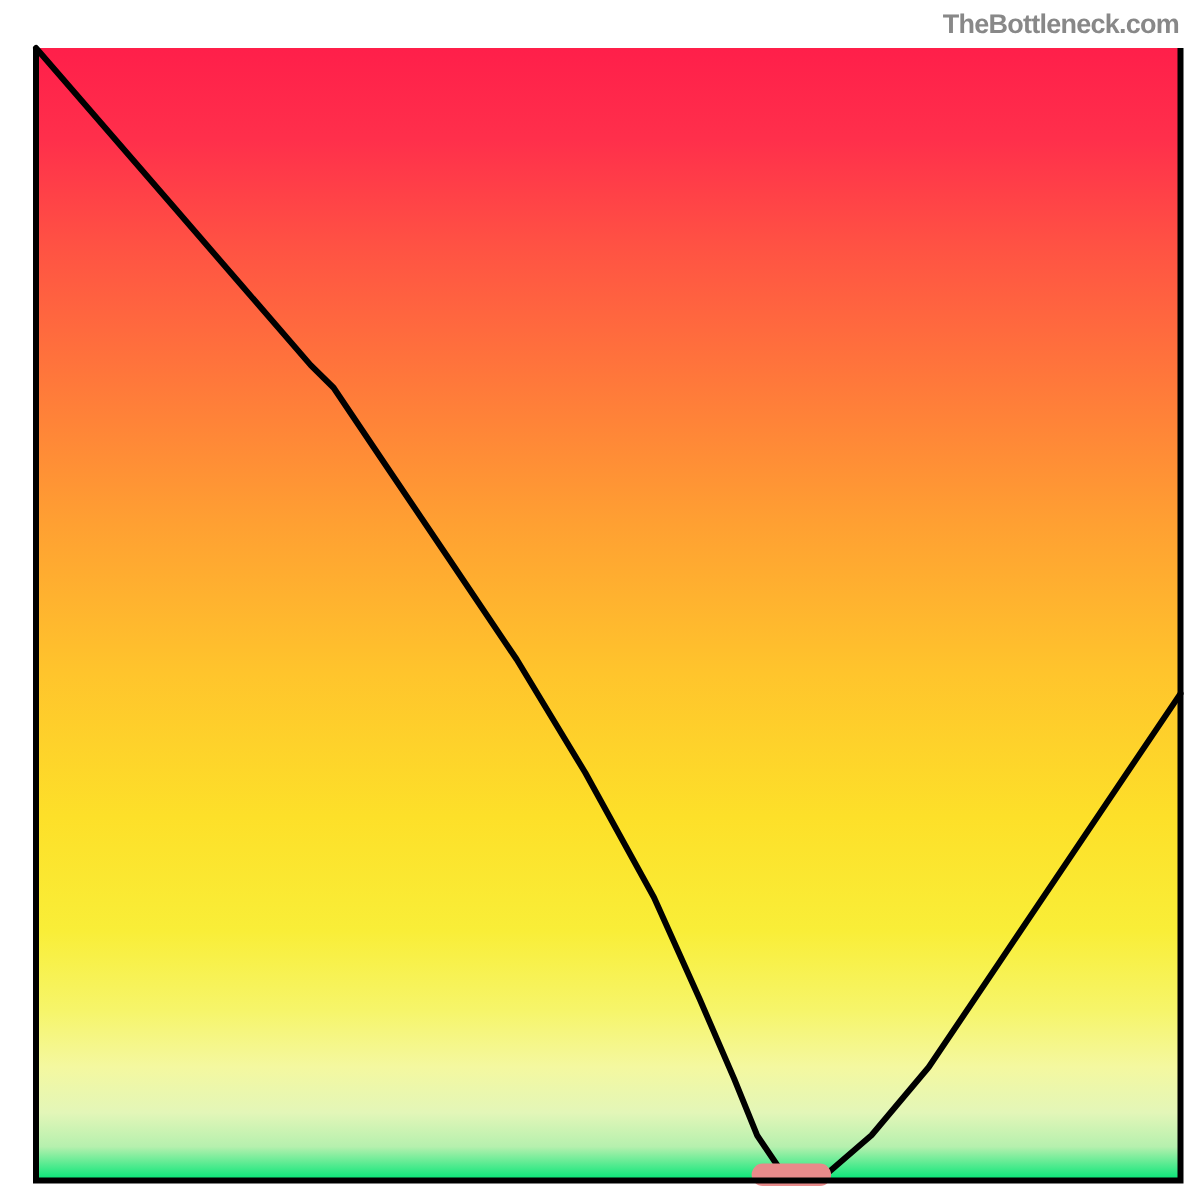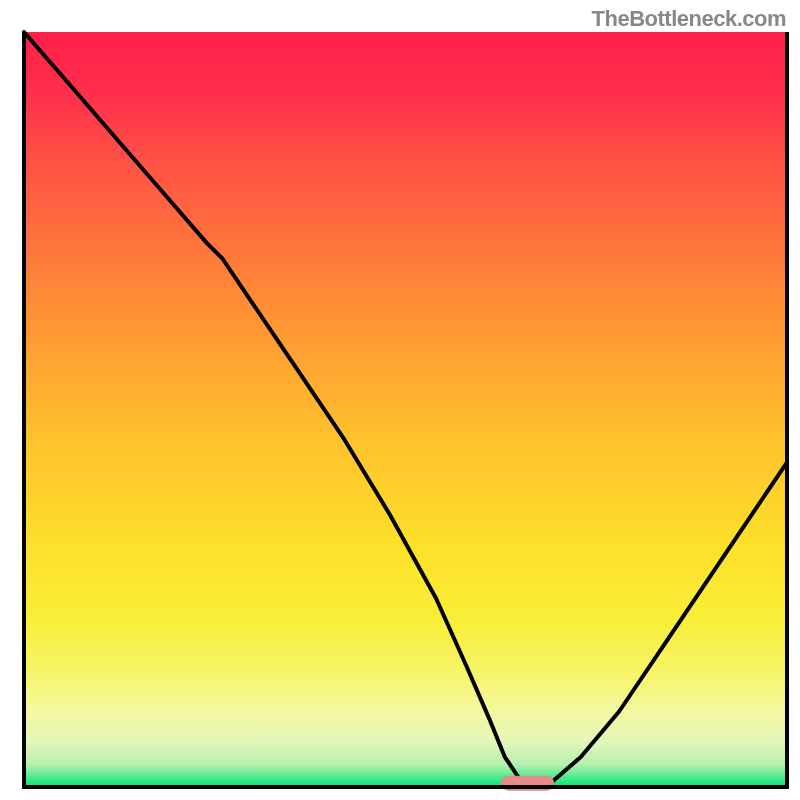--- a/index.html
+++ b/index.html
@@ -13,21 +13,21 @@
   }
   .container {
     position: relative;
     width: 800px;
     height: 800px;
   }
   .watermark {
     position: absolute;
     top: 6px;
     right: 14px;
-    font-size: 22px;
+    font-size: 18px;
     font-weight: bold;
     color: #888;
     letter-spacing: -0.5px;
     z-index: 10;
     text-align: center;
   }
   svg.chart {
     display: block;
   }
 </style>

